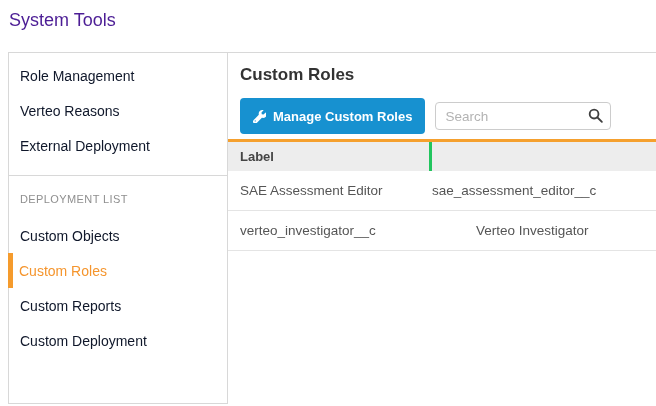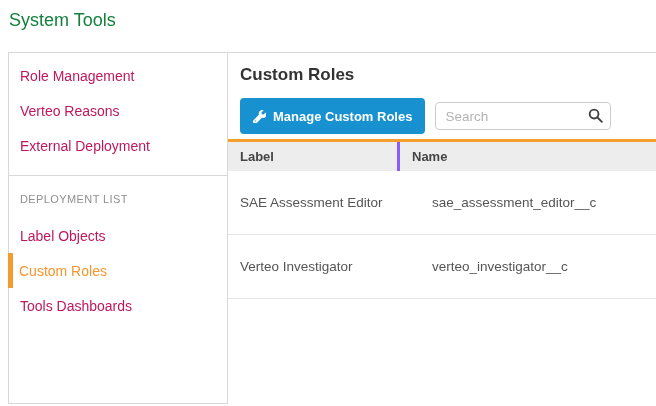--- a/index.html
+++ b/index.html
@@ -1,69 +1,70 @@
 <!DOCTYPE html>
 <html><head>
 <meta charset="utf-8">
 <style>
   html,body{margin:0;padding:0;background:#fff;}
   body{width:656px;height:406px;font-family:"Liberation Sans",sans-serif;overflow:hidden;position:relative;}
 
-  .page-title{margin:10px 0 0 9px;font-size:18px;line-height:21px;color:#15803d;font-weight:400;}
+  .page-title{margin:10px 0 0 9px;font-size:18px;line-height:21px;color:#4c1d95;font-weight:400;}
 
   .layout{margin-left:8px;margin-top:21px;border-top:1px solid #d8d8d8;display:flex;height:351px;}
 
   
   .sidebar{width:220px;box-sizing:border-box;border-left:1px solid #d8d8d8;border-right:1px solid #d8d8d8;border-bottom:1px solid #d8d8d8;padding-top:5px;flex-shrink:0;}
-  .side-item{padding:9.5px 12px 9.5px 11px;font-size:14px;line-height:16px;color:#be185d;cursor:pointer;}
+  .side-item{padding:9.5px 12px 9.5px 11px;font-size:14px;line-height:16px;color:#0f172a;cursor:pointer;}
   .side-item.selected{border-left:5px solid #F59B2D;padding-left:6px;margin-left:-1px;color:#F5952D;}
   .side-divider{border-top:1px solid #d8d8d8;margin-top:12px;}
   .side-section-label{padding:16px 12px 12px 11px;font-size:11px;line-height:14px;color:#8f8f8f;letter-spacing:0.4px;}
 
   
   .main{flex:1;min-width:0;}
   .main-heading{margin:12px 0 0 12px;font-size:17px;line-height:20px;color:#333;font-weight:700;}
   .toolbar{display:flex;align-items:center;gap:10px;margin:17px 0 0 12px;height:28px;}
   .manage-btn{display:flex;align-items:center;gap:7px;background:#1791D0;color:#fff;border:none;border-radius:4px;font-family:inherit;font-size:13px;font-weight:700;padding:0 13px;height:36px;cursor:pointer;}
   .manage-btn svg{display:block;}
   .search-wrap{position:relative;width:176px;height:28px;}
   .search-wrap input{width:100%;height:100%;box-sizing:border-box;border:1px solid #ccc;border-radius:4px;padding:0 36px 0 9px;font-family:inherit;font-size:13.5px;color:#555;outline:none;}
   .search-wrap input::placeholder{color:#b3b3b3;}
   .search-icon{position:absolute;right:7px;top:5px;cursor:pointer;}
 
   .accent-bar{height:3px;background:#F5A02E;margin-top:9px;}
 
   
   .thead{display:flex;background:#ededed;font-size:13px;font-weight:700;color:#454545;}
   .th{box-sizing:border-box;padding:7px 12px;line-height:15px;cursor:pointer;}
-  .th-label{width:172px;border-right:3px solid #8b5cf6;}
+  .th-label{width:204px;border-right:3px solid #22c55e;}
   .th-name{flex:1;}
   .trow{display:flex;border-bottom:1px solid #e4e4e4;font-size:13.5px;color:#555;cursor:pointer;background:#fff;}
-  .td{box-sizing:border-box;padding:24px 12px;line-height:15px;white-space:nowrap;overflow:hidden;}
+  .td{box-sizing:border-box;padding:12px 12px;line-height:15px;white-space:nowrap;overflow:hidden;}
   .td-label{width:192px;}
   .td-name{flex:1;}
 </style>
 </head>
 <body>
 
 <div class="page-title">System Tools</div>
 
 <div class="layout">
 
   <div class="sidebar">
     <div class="side-item">Role Management</div>
     <div class="side-item">Verteo Reasons</div>
     <div class="side-item">External Deployment</div>
 
     <div class="side-divider"></div>
     <div class="side-section-label">DEPLOYMENT LIST</div>
 
-    <div class="side-item">Label Objects</div>
+    <div class="side-item">Custom Objects</div>
     <div class="side-item selected">Custom Roles</div>
-    <div class="side-item">Tools Dashboards</div>
+    <div class="side-item">Custom Reports</div>
+    <div class="side-item">Custom Deployment</div>
   </div>
 
   <div class="main">
     <h1 class="main-heading">Custom Roles</h1>
 
     <div class="toolbar">
       <button class="manage-btn">
         <span style="display:flex;">
           <svg width="13" height="13" viewBox="0 0 512 512" fill="#ffffff" aria-hidden="true">
               <path d="M507.7 109.1c-2.2-9.1-13.5-12.2-20.1-5.6l-74.4 74.4-67.9-11.3-11.3-67.9 74.4-74.4c6.6-6.6 3.4-17.9-5.7-20.1-47.4-11.7-99.6 1.1-136.8 38.3-39.7 39.7-51.1 96.3-36.1 146.9L24.9 394.1c-33.3 33.3-33.3 87.2 0 120.5s87.2 33.3 120.5 0l204.7-204.7c50.6 15 107.2 3.6 146.9-36.1 37.2-37.2 50.1-89.4 38.7-136.7zM88 456c-13.3 0-24-10.7-24-24s10.7-24 24-24 24 10.7 24 24-10.7 24-24 24z"></path>
@@ -80,25 +81,24 @@
               <line x1="14.8" y1="14.8" x2="21" y2="21" stroke-linecap="round"></line>
             </svg>
         </span>
       </div>
     </div>
 
     <div class="accent-bar"></div>
 
     <div class="thead">
       <div class="th th-label">Label</div>
-      <div class="th th-name">Name</div>
     </div>
 
     <div class="trow">
       <div class="td td-label">SAE Assessment Editor</div>
       <div class="td td-name">sae_assessment_editor__c</div>
     </div>
     <div class="trow">
+      <div class="td td-name">verteo_investigator__c</div>
       <div class="td td-label">Verteo Investigator</div>
-      <div class="td td-name">verteo_investigator__c</div>
     </div>
   </div>
 </div>
 
 </body></html>

